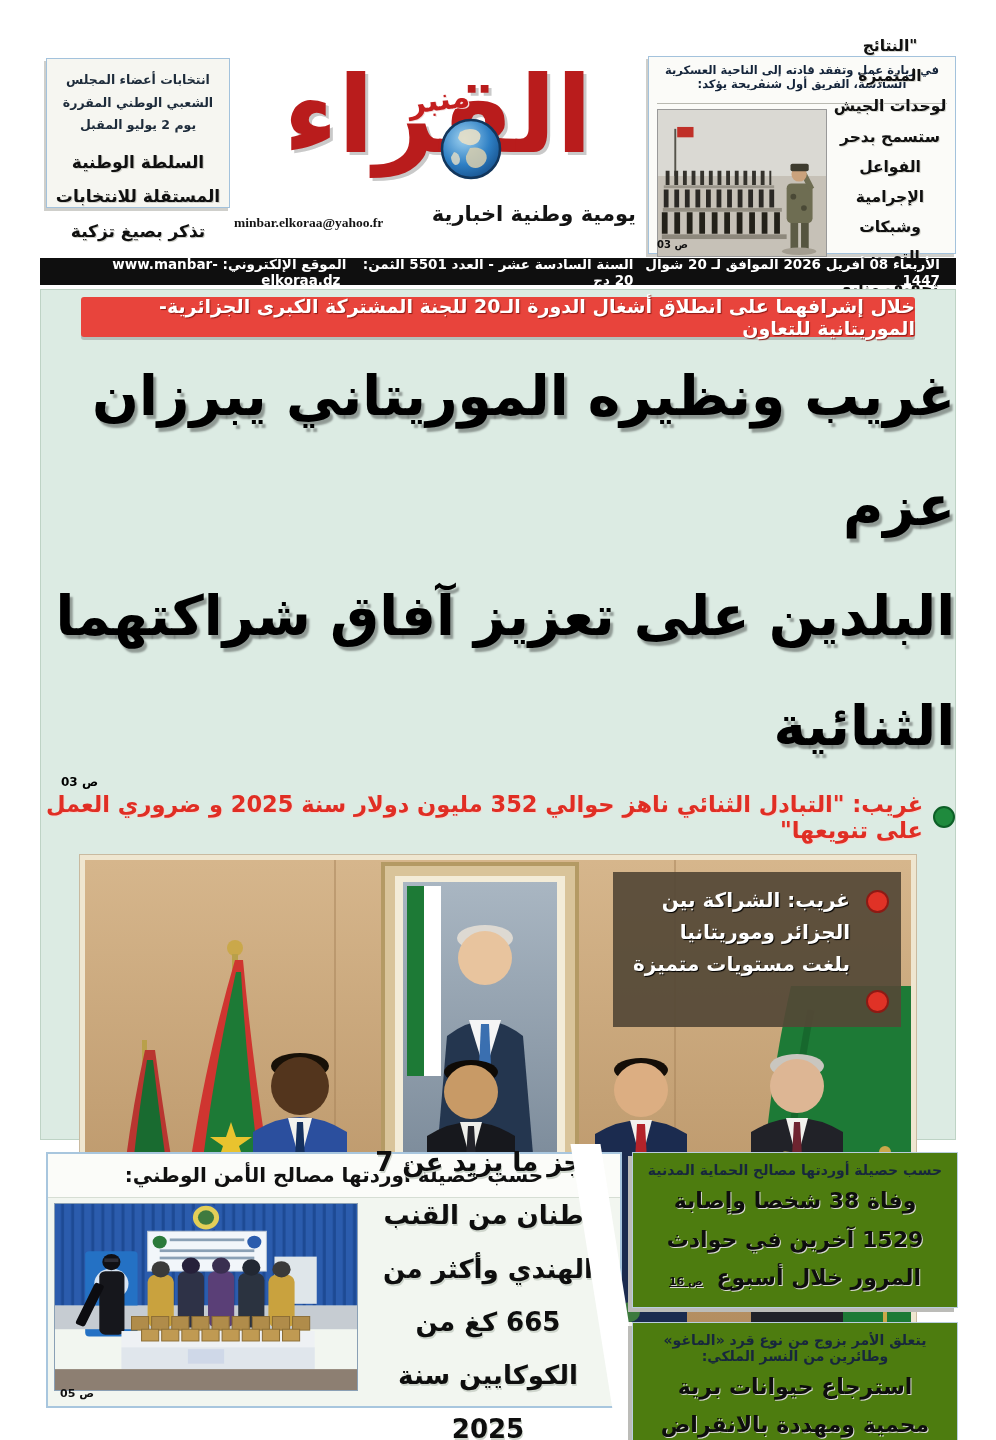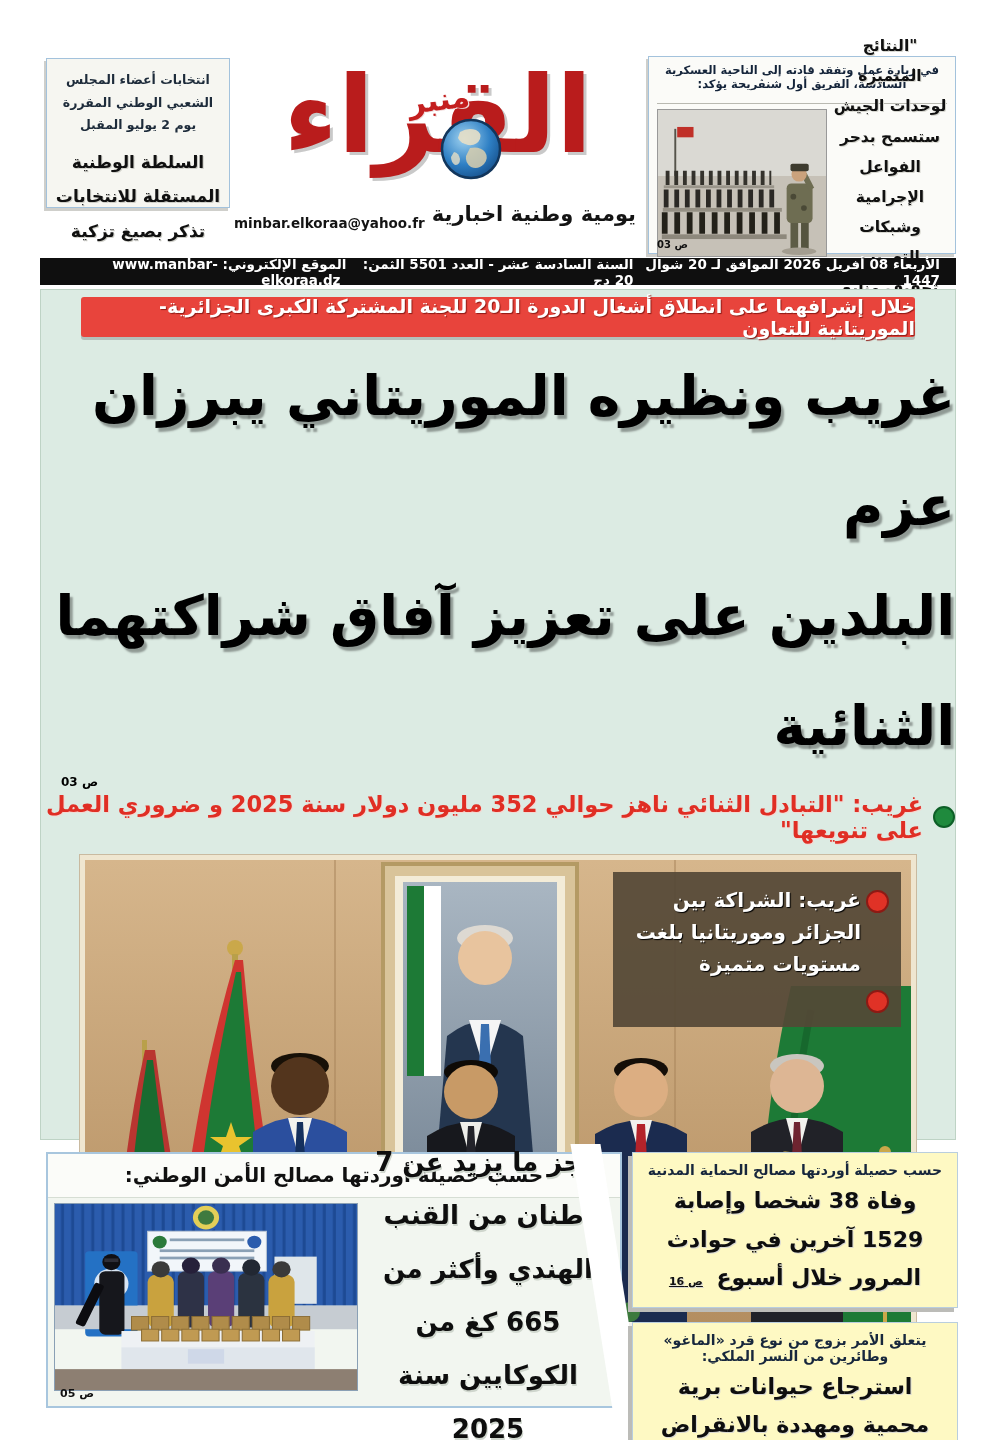--- a/index.html
+++ b/index.html
@@ -17,21 +17,21 @@
   .box-elections .page-ref{text-align:left;margin-top:2px;}
   
   .masthead{left:232px;top:52px;width:412px;height:206px;}
   .masthead-title{position:absolute;top:6px;left:0;right:0;text-align:center;
     font-size:106px;font-weight:900;color:#b91c1c;line-height:1.1;
     text-shadow:3px 3px 0 #c9c9c9, -1px -1px 0 #ffffff;}
   .masthead-pre{position:absolute;left:176px;top:30px;font-size:30px;font-weight:bold;color:#c41f1f;
     transform:rotate(-7deg);text-shadow:1px 1px 0 #f1dede;}
   .masthead-globe{position:absolute;left:208px;top:66px;width:62px;height:62px;}
   .masthead-slogan{position:absolute;bottom:32px;right:8px;font-size:21px;font-weight:bold;color:#141414;}
-  .masthead-email{position:absolute;bottom:27px;left:2px;font-size:13.5px;font-weight:bold;color:#141414;direction:ltr;}
+  .masthead-email{position:absolute;bottom:27px;left:2px;font-size:13.5px;font-weight:bold;color:#141414;direction:ltr;font-family:Liberation Serif, serif;}
   
   .box-army{left:648px;top:56px;width:308px;height:198px;background:#fbfbf8;padding:6px 8px;box-sizing:border-box;}
   .box-army .kicker{font-size:11.5px;font-weight:bold;color:#14243a;text-align:center;border-bottom:1px solid #b9b9b1;padding-bottom:12px;}
   .box-army .content{display:flex;flex-direction:row-reverse;gap:6px;margin-top:5px;height:146px;}
   .box-army .headline{flex:1;font-size:15.5px;font-weight:900;color:#101010;text-align:center;line-height:1.95;align-self:center;text-shadow:1px 1px 0 #d6d6cf;}
   .box-army .photo{width:168px;height:146px;border:1px solid #999;flex-shrink:0;}
   .box-army .page-ref{position:absolute;bottom:3px;left:8px;font-size:10px;}
   
   .info-bar{left:40px;top:258px;width:916px;height:27px;background:#0f0f0f;color:#fff;
     display:flex;align-items:center;justify-content:space-between;padding:0 16px;box-sizing:border-box;
@@ -45,36 +45,36 @@
   .lead-headline{margin-top:4px;text-align:right;font-weight:700;color:#000000;font-size:55px;line-height:2.0;
     text-shadow:3px 4px 2px rgba(0,0,0,.35);}
   .lead-pageref{margin:-6px 20px 0;text-align:left;font-size:12px;font-weight:bold;}
   .lead-sub{display:flex;align-items:center;justify-content:center;gap:10px;margin-top:2px;
     color:#e02e24;font-size:22.5px;font-weight:bold;text-shadow:1px 1px 0 #f3d8d2;}
   .bullet-green{width:18px;height:18px;border-radius:50%;background:#1f8a3d;border:2px solid #0d5f27;flex-shrink:0;}
   .lead-photo{position:relative;margin:12px auto 0;width:826px;height:482px;border:5px solid #efe6d0;
     box-shadow:0 0 0 1px #c9baa0;background:#c8a478;}
   .photo-overlay{position:absolute;top:12px;right:10px;width:288px;background:rgba(84,72,54,.92);
     padding:12px 12px 10px;box-sizing:border-box;}
-  .photo-overlay .point{display:flex;gap:5px;color:#fff;font-size:20px;font-weight:bold;line-height:1.6;
+  .photo-overlay .point{display:flex;gap:16px;color:#fff;font-size:20px;font-weight:bold;line-height:1.6;
     text-align:right;margin-bottom:4px;text-shadow:1px 1px 1px #000;}
   .bullet-red{width:19px;height:19px;border-radius:50%;background:#e03226;border:2px solid #8d1a14;flex-shrink:0;margin-top:6px;}
   
   .box-police{left:46px;top:1152px;width:576px;height:256px;border:2px solid #a8c6de;background:#f2f6f0;
     box-sizing:border-box;z-index:1;}
   .box-police .kicker{text-align:center;font-size:20px;font-weight:900;color:#101010;padding:9px 4px 10px;
     background:#fbfcf9;border-bottom:1px solid #d6ded4;letter-spacing:.5px;}
   .box-police .content{display:flex;flex-direction:row-reverse;gap:4px;padding:5px 6px;height:196px;box-sizing:border-box;}
   .box-police .photo{width:302px;height:186px;border:1px solid #8aa0b5;flex-shrink:0;}
   .box-police .headline{flex:1;align-self:center;text-align:center;font-size:26px;font-weight:900;color:#0e0e0e;
     line-height:2.05;text-shadow:1px 2px 0 #cfd6cd;}
   .box-police .page-ref{position:absolute;bottom:6px;right:14px;font-size:11px;}
   .diagonal-divider{left:592px;top:1144px;width:30px;height:272px;background:#ffffff;transform:skewX(9deg);z-index:3;}
   .right-col{left:632px;top:1152px;width:326px;z-index:4;}
-  .mini-box{background:#fef9c3;border:1px solid #b9cede;box-shadow:-4px 4px 0 #bcbcb8;
+  .mini-box{background:#4d7c0f;border:1px solid #b9cede;box-shadow:-4px 4px 0 #bcbcb8;
     padding:9px 10px;text-align:center;box-sizing:border-box;}
   .mini-box .kicker{font-size:14px;font-weight:bold;color:#17273d;}
   .mini-box .headline{font-size:22px;font-weight:900;color:#0e0e0e;line-height:1.75;margin-top:4px;text-shadow:1px 1px 0 #d8d8d2;}
   .mini-box .page-ref{font-size:11px;margin-right:6px;text-decoration:underline;}
   .mini-box.second{margin-top:14px;}
   svg{display:block;}
 </style>
 </head>
 <body>
 

